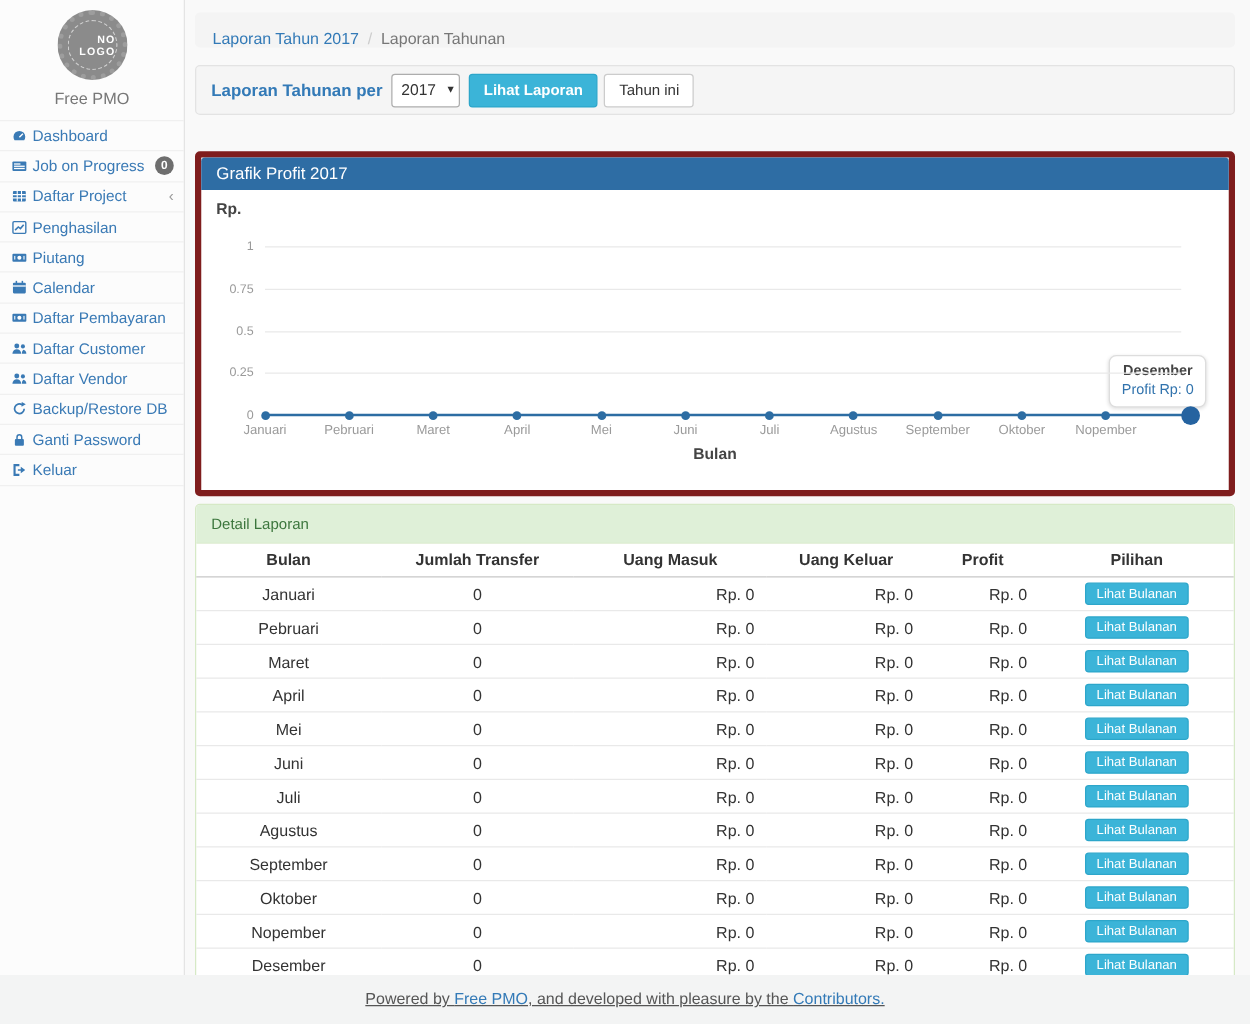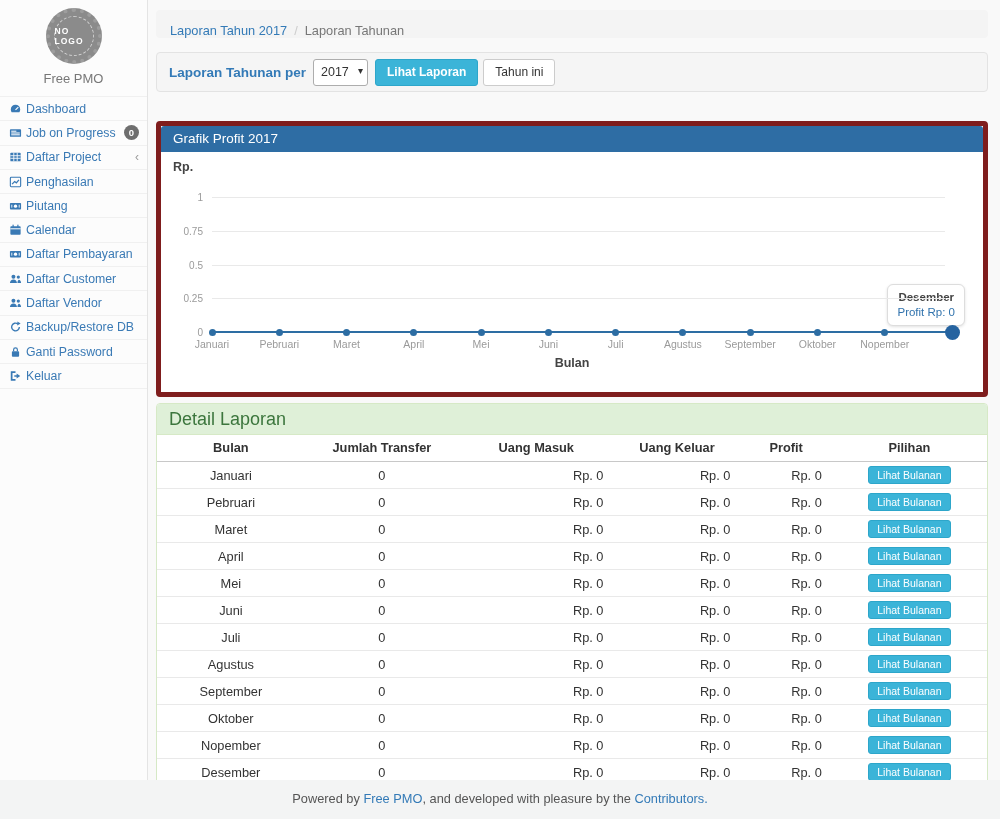--- a/index.html
+++ b/index.html
@@ -4,21 +4,21 @@
 <style>
   * { margin:0; padding:0; box-sizing:border-box; }
   html,body { width:1000px; height:819px; }
   body { font-family:"Liberation Sans", sans-serif; background:#f6f6f6; color:#333; }
   #page { position:relative; width:1000px; height:819px; overflow:hidden; background:#f9f9f9; }
 
   
   #sidebar { position:absolute; left:0; top:0; width:148px; height:780px; background:#fcfcfc; border-right:1px solid #e4e4e4; }
   .logo-wrap { text-align:center; padding-top:8px; }
   .logo-seal { width:56px; height:56px; margin:0 auto; border-radius:50%; background:#8b8b8b; border:4px dotted #9d9d9d; display:flex; align-items:center; justify-content:center; }
-  .logo-inner { width:40px; height:40px; border:1px dashed #cfcfcf; border-radius:50%; display:flex; flex-direction:column; align-items:flex-start; justify-content:center; }
+  .logo-inner { width:40px; height:40px; border:1px dashed #cfcfcf; border-radius:50%; display:flex; flex-direction:column; align-items:flex-end; justify-content:center; }
   .logo-inner span { color:#fff; font-size:8.5px; font-weight:bold; letter-spacing:1px; line-height:10px; }
   .brand { margin-top:7px; font-size:13px; color:#777; }
   #menu { margin-top:10px; border-top:1px solid #f0f0f0; }
   .menu-item { display:flex; align-items:center; height:24.3px; padding:0 8px 0 9px; border-bottom:1px solid #f0f0f0; color:#3a7ab5; font-size:12.3px; cursor:pointer; }
   .mi-icon { width:17px; display:inline-flex; align-items:center; color:#3a7ab5; flex:0 0 17px; }
   .mi-icon svg { display:block; }
   .mi-label { white-space:nowrap; }
   .mi-badge { margin-left:auto; background:#6e6e6e; color:#fff; font-size:9.5px; font-weight:bold; min-width:15px; height:15px; border-radius:8px; display:flex; align-items:center; justify-content:center; padding:0 4px; }
   .mi-chevron { margin-left:auto; color:#9a9a9a; font-size:12px; line-height:1; }
 
@@ -51,32 +51,32 @@
   .pt { position:absolute; width:7px; height:7px; border-radius:50%; background:#2d6da3; }
   .pt-big { width:15px; height:15px; background:#2563a0; }
   .xlab { position:absolute; width:70px; text-align:center; font-size:10.5px; color:#9a9a9a; }
   .x-axis-title { position:absolute; left:0; right:0; text-align:center; font-size:12.5px; font-weight:bold; color:#444; }
   .chart-tooltip { position:absolute; right:18px; top:132px; background:#fff; border:1px solid #ddd; border-radius:6px; box-shadow:0 1px 3px rgba(0,0,0,.12); padding:5px 9px; text-align:center; }
   .tt-title { font-size:11.5px; font-weight:bold; color:#444; line-height:15px; }
   .tt-value { font-size:11.5px; color:#3173ad; line-height:15px; }
 
   
   #detail-panel { margin-top:6px; border:1px solid #d6e9c6; }
-  #detail-panel .panel-heading { background:#dff0d8; color:#3c763d; font-size:18px; line-height:16px; padding:7px 12px; border-radius:3px 3px 0 0; border-bottom:1px solid #d6e9c6; }
+  #detail-panel .panel-heading { background:#dff0d8; color:#3c763d; font-size:12px; line-height:16px; padding:7px 12px; border-radius:3px 3px 0 0; border-bottom:1px solid #d6e9c6; }
   #detail-panel .panel-body { padding:0 0 6px 0; }
   table.report { width:100%; border-collapse:collapse; font-size:12.8px; }
   table.report th { font-weight:bold; text-align:center; padding:5px 10px; border-bottom:1px solid #c8c8c8; color:#333; line-height:16px; }
   table.report td { padding:4px 10px; border-bottom:1px solid #e9e9e9; line-height:15px; color:#333; }
   td.c, th.c { text-align:center; }
   td.r { text-align:right; }
   tr.total-row td { font-weight:bold; }
   .btn-month { background:#3bb4d8; border:1px solid #2da6ca; color:#fff; font-size:10.5px; padding:2px 8px; border-radius:3px; cursor:pointer; font-family:"Liberation Sans", sans-serif; }
 
   
-  #footer { position:absolute; left:0; bottom:0; width:1000px; height:39px; background:#f3f4f4; text-align:center; font-size:12.8px; color:#555; padding-top:11px; }
+  #footer { position:absolute; left:0; bottom:0; width:1000px; height:39px; background:#f3f4f4; text-align:center; font-size:12.8px; color:#555; padding-top:11px;text-decoration:underline; }
   #footer a { color:#337ab7; text-decoration:none; }
 </style>
 </head>
 <body>
 
 <div id="page">
 
   <div id="sidebar">
     <div class="logo-wrap">
       <div class="logo-seal">

